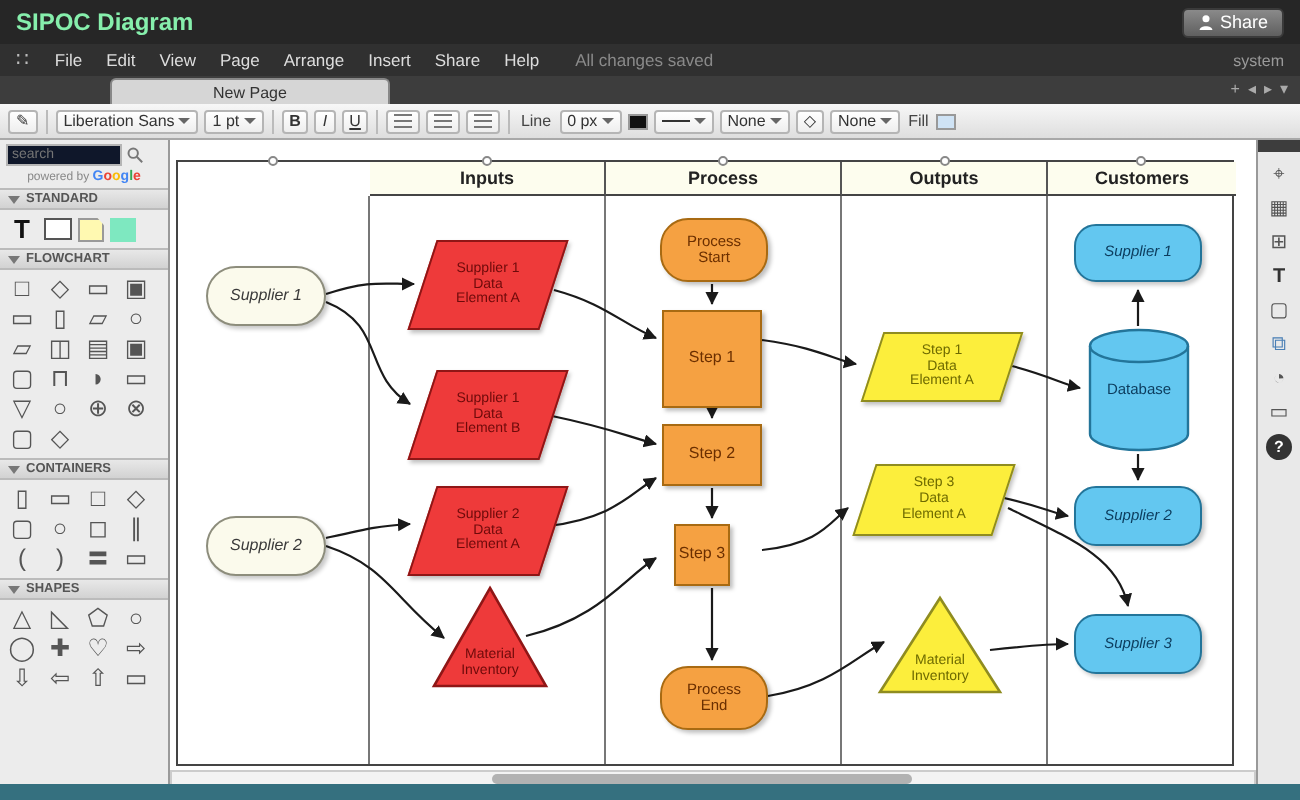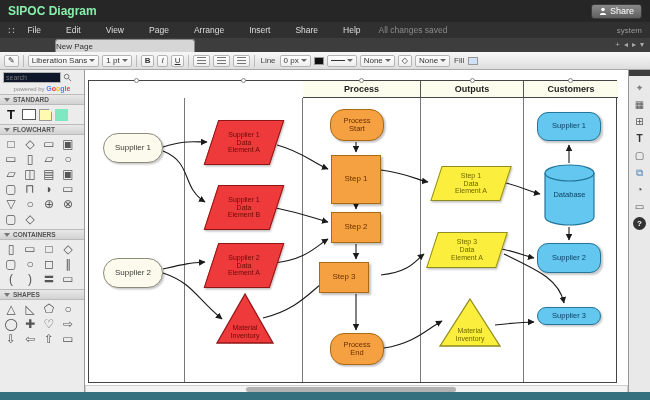--- a/index.html
+++ b/index.html
@@ -5,26 +5,26 @@
   * { margin:0; padding:0; box-sizing:border-box; }
   html,body { width:650px; height:400px; overflow:hidden; font-family:"Liberation Sans","DejaVu Sans",sans-serif; background:#fff; }
   .window { position:relative; width:650px; height:400px; background:#fff; }
 
   
   .titlebar { position:absolute; left:0; top:0; width:650px; height:22px; background:#262626; display:flex; align-items:center; padding:0 8px; }
   .app-title { color:#86efac; font-weight:bold; font-size:12px; }
   .share-btn { margin-left:auto; height:15px; display:flex; align-items:center; gap:3px; background:linear-gradient(#8a8a8a,#5f5f5f); border:1px solid #3a3a3a; border-radius:3px; color:#fff; font-size:9px; padding:0 7px; cursor:pointer; }
   .menubar { position:absolute; left:0; top:22px; width:650px; height:16px; background:#303030; display:flex; align-items:center; gap:2px; padding:0 8px; }
   .logo { color:#bbb; font-size:10px; margin-right:6px; letter-spacing:-1px; }
-  .menu-items { display:flex; gap:13px; }
+  .menu-items { display:flex; gap:0; }
   .menu-items .menu-item { color:#ddd; font-size:8.5px; padding:1px 6px; }
   .save-status { color:#8a8a8a; font-size:8.5px; margin-left:10px; }
   .user-label { color:#9a9a9a; font-size:8px; margin-left:auto; }
   .tabrow { position:absolute; left:0; top:38px; width:650px; height:14px; background:#3d3d3d; display:flex; align-items:flex-end; }
-  .tab { margin-left:55px; width:140px; height:13px; background:#d6d6d6; border:1px solid #888; border-bottom:none; border-radius:3px 3px 0 0; font-size:8px; color:#333; text-align:left; line-height:13px; }
+  .tab { margin-left:55px; width:140px; height:13px; background:#d6d6d6; border:1px solid #888; border-bottom:none; border-radius:3px 3px 0 0; font-size:8px; color:#333; text-align:center; line-height:13px; }
   .tab-controls { margin-left:auto; margin-right:6px; display:flex; align-items:center; gap:4px; height:14px; }
   .tab-controls span { color:#aaa; font-size:8px; line-height:14px; }
 
   
   .toolbar { position:absolute; left:0; top:52px; width:650px; height:18px; background:linear-gradient(#f7f7f7,#dedede); border-bottom:1px solid #a8a8a8; display:flex; align-items:center; gap:3px; padding:0 4px; font-size:8px; color:#333; }
   .tbtn { background:linear-gradient(#fff,#eee); border:1px solid #b5b5b5; border-radius:2px; height:12px; line-height:10px; padding:0 3px; display:flex; align-items:center; gap:2px; }
   .tlabel { color:#444; font-size:8px; margin:0 1px; }
   .caret { width:0; height:0; border-left:3px solid transparent; border-right:3px solid transparent; border-top:3px solid #666; display:inline-block; }
   .sep-v { width:1px; height:12px; background:#bbb; margin:0 1px; }
   .swatch { width:10px; height:8px; border:1px solid #999; background:#111; }
@@ -50,21 +50,21 @@
 
   
   .canvas { position:absolute; left:85px; top:70px; width:543px; height:322px; background:#fff; }
   .lane-table { position:absolute; left:3px; top:10px; width:529px; height:303px; border:1.5px solid #444; }
   .lane-head { position:absolute; top:0; height:17px; background:#fdfdee; border-right:1px solid #555; border-bottom:1.5px solid #444; font-size:9px; font-weight:bold; color:#222; text-align:center; line-height:16px; }
   .lane-body { position:absolute; top:17px; bottom:0; border-right:1px solid #777; }
   .lane-head.last, .lane-body.last { border-right:none; }
   .hcircle { position:absolute; top:-3px; width:5px; height:5px; background:#fff; border:1px solid #888; border-radius:50%; }
 
   .node { position:absolute; display:flex; align-items:center; justify-content:center; text-align:center; white-space:pre-line; line-height:1.12; }
-  .stadium { border:1px solid; box-shadow:1.5px 1.5px 2px rgba(0,0,0,.22); }
+  .stadium { border:1px solid; box-shadow:1.5px 1.5px 2px rgba(0,0,0,.22);font-style:italic; }
   .cream { background:#fbfaec; border-color:#8d8d7c; color:#3a3a3a; border-radius:15px; font-size:8px; }
   .orange { background:#f5a142; border:1px solid #a86a12; color:#6b2f00; box-shadow:1.5px 1.5px 2px rgba(0,0,0,.25); font-size:8px; }
   .orange.term { border-radius:14px; font-size:7.5px; }
   .blue { background:#63c7f0; border:1px solid #23759a; color:#0c3c5d; border-radius:11px; font-size:7.5px; box-shadow:1.5px 1.5px 2px rgba(0,0,0,.22); }
   .para { font-size:7px; }
   .para .fillshape { position:absolute; left:6px; right:6px; top:0; bottom:0; transform:skewX(-18deg); border:1px solid; box-shadow:1.5px 1.5px 2px rgba(0,0,0,.25); }
   .para.red .fillshape { background:#ee3a3a; border-color:#8f1616; }
   .para.red { color:#6d0a0a; }
   .para.yellow .fillshape { background:#fcee3c; border-color:#8f8c20; }
   .para.yellow { color:#6e6a00; }
@@ -266,20 +266,21 @@
         <span class="pal">⇨</span>
         <span class="pal">⇩</span>
         <span class="pal">⇦</span>
         <span class="pal">⇧</span>
         <span class="pal">▭</span>
       </div>
   </div>
 
   <div class="canvas">
     <div class="lane-table">
+      <div class="lane-head" style="left:96px;width:118px">Inputs</div>
       <div class="lane-head" style="left:214px;width:118px">Process</div>
       <div class="lane-head last" style="left:435px;width:94px">Customers</div>
       <div class="lane-head" style="left:332px;width:103px">Outputs</div>
       <div class="hcircle" style="left:45px"></div>
       <div class="hcircle" style="left:152px"></div>
       <div class="hcircle" style="left:270px"></div>
       <div class="hcircle" style="left:381px"></div>
       <div class="hcircle" style="left:479px"></div>
       <div class="lane-body" style="left:0;width:96px"></div>
       <div class="lane-body" style="left:96px;width:118px"></div>
@@ -337,21 +338,21 @@
           <polygon points="30,2 58,51 2,51" fill="#ee3a3a" stroke="#8f1616" stroke-width="1.3"></polygon>
         </svg>
       <span class="lbl">Material
 Inventory</span>
     </div>
 
     <div class="node orange term" style="left:245px;top:39px;width:54px;height:32px"><span class="lbl">Process
 Start</span></div>
     <div class="node orange" style="left:246px;top:85px;width:50px;height:49px"><span class="lbl">Step 1</span></div>
     <div class="node orange" style="left:246px;top:142px;width:50px;height:31px"><span class="lbl">Step 2</span></div>
-    <div class="node orange" style="left:234px;top:192px;width:50px;height:31px"><span class="lbl">Step 3</span></div>
+    <div class="node orange" style="left:252px;top:192px;width:28px;height:31px"><span class="lbl">Step 3</span></div>
     <div class="node orange term" style="left:245px;top:263px;width:54px;height:32px"><span class="lbl">Process
 End</span></div>
 
     <div class="node para yellow" style="left:345px;top:96px;width:82px;height:35px"><span class="fillshape"></span><span class="lbl">Step 1
 Data
 Element A</span></div>
     <div class="node para yellow" style="left:341px;top:162px;width:82px;height:36px"><span class="fillshape"></span><span class="lbl">Step 3
 Data
 Element A</span></div>
 
@@ -365,21 +366,21 @@
 
     <div class="node stadium blue" style="left:452px;top:42px;width:64px;height:29px"><span class="lbl">Supplier 1</span></div>
     <div class="node cyl" style="left:458px;top:93px;width:53px;height:64px">
       <svg width="53" height="64" viewBox="0 0 53 64">
         <path d="M2,10 C2,5.6 13,2 26.5,2 C40,2 51,5.6 51,10 L51,54 C51,58.4 40,62 26.5,62 C13,62 2,58.4 2,54 Z" fill="#63c7f0" stroke="#23759a" stroke-width="1.2"></path>
         <path d="M2,10 C2,14.4 13,18 26.5,18 C40,18 51,14.4 51,10" fill="none" stroke="#23759a" stroke-width="1.2"></path>
       </svg>
       <span class="lbl">Database</span>
     </div>
     <div class="node stadium blue" style="left:452px;top:173px;width:64px;height:30px"><span class="lbl">Supplier 2</span></div>
-    <div class="node stadium blue" style="left:452px;top:237px;width:64px;height:18px"><span class="lbl">Supplier 3</span></div>
+    <div class="node stadium blue" style="left:452px;top:237px;width:64px;height:30px"><span class="lbl">Supplier 3</span></div>
 
     <div class="hscroll">
         <div class="hthumb"></div>
       </div>
   </div>
 
   <div class="rtoolbar">
     <div class="rt-top"></div>
     <div class="rt-icons">
       <span>⌖</span>

